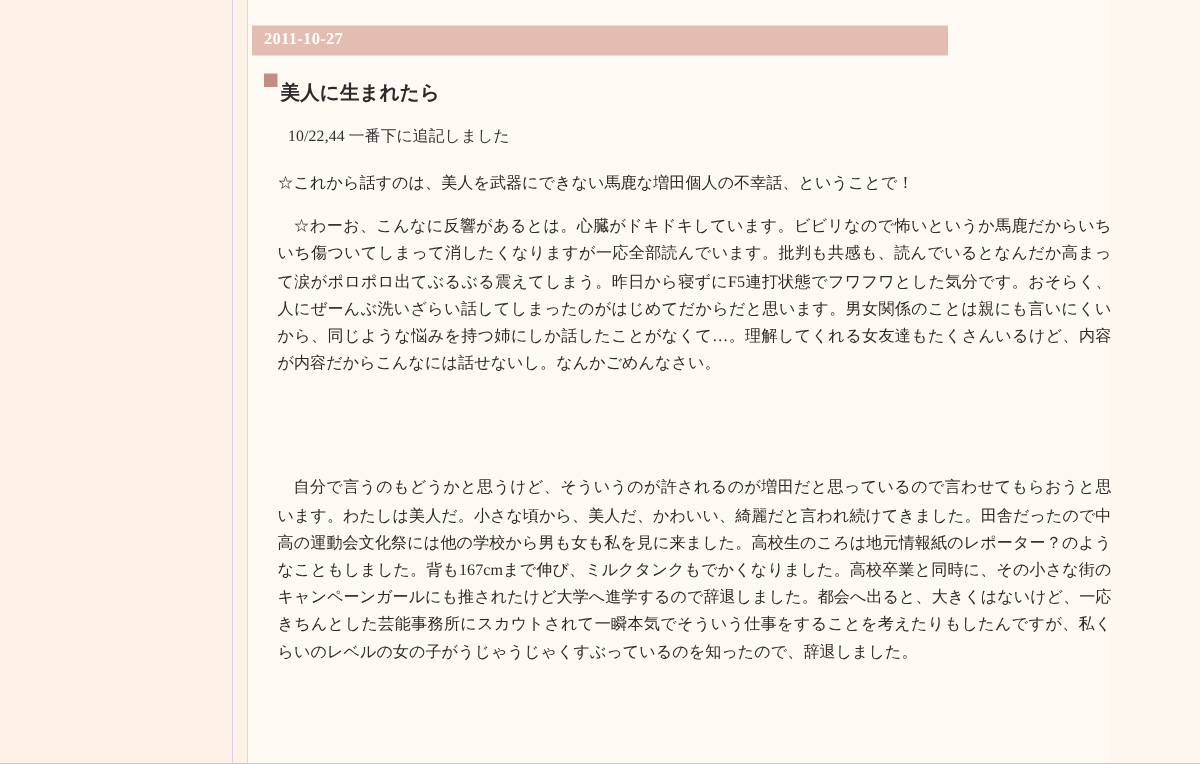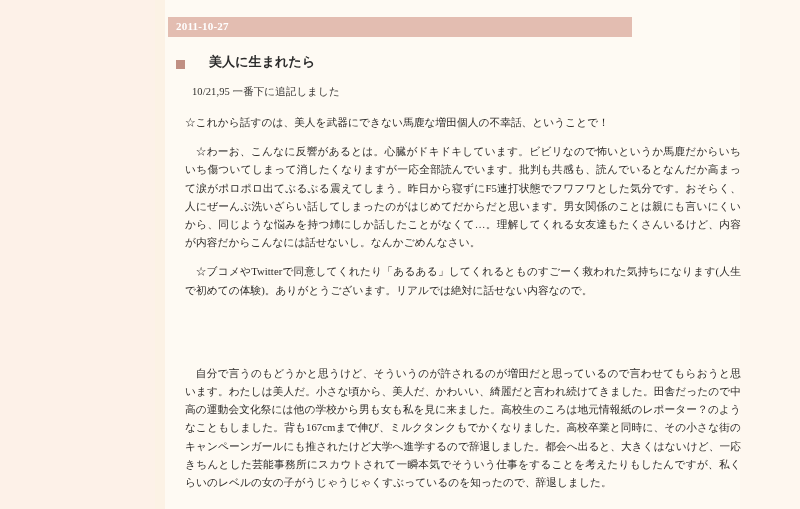--- a/index.html
+++ b/index.html
@@ -60,22 +60,22 @@
   
   .entry {
     position: absolute;
     left: 176px;
     top: 44px;
     width: 566px;
   }
 
   .entry-title-row {
     display: flex;
-    align-items: center;
-    gap: 24px;
+    align-items: flex-start;
+    gap: 2px;
   }
   .title-bullet {
     display: inline-block;
     width: 9px;
     height: 9px;
     background: #c08f82;
     margin-top: 5px;
     flex: 0 0 auto;
   }
   .entry-title {
@@ -131,27 +131,26 @@
     <span class="date-text">2011-10-27</span>
   </div>
 
   <article class="entry">
 
     <header class="entry-title-row">
       <span class="title-bullet"></span>
       <h1 class="entry-title">美人に生まれたら</h1>
     </header>
 
-    <div class="entry-subtitle">10/21,95 一番下に追記しました</div>
+    <div class="entry-subtitle">10/22,44 一番下に追記しました</div>
 
     <div class="entry-body">
 
       <p class="noindent">☆これから話すのは、美人を武器にできない馬鹿な増田個人の不幸話、ということで！</p>
       <p class="indent">☆わーお、こんなに反響があるとは。心臓がドキドキしています。ビビリなので怖いというか馬鹿だからいちいち傷ついてしまって消したくなりますが一応全部読んでいます。批判も共感も、読んでいるとなんだか高まって涙がポロポロ出てぶるぶる震えてしまう。昨日から寝ずにF5連打状態でフワフワとした気分です。おそらく、人にぜーんぶ洗いざらい話してしまったのがはじめてだからだと思います。男女関係のことは親にも言いにくいから、同じような悩みを持つ姉にしか話したことがなくて…。理解してくれる女友達もたくさんいるけど、内容が内容だからこんなには話せないし。なんかごめんなさい。</p>
-      <p class="indent">☆ブコメやTwitterで同意してくれたり「あるある」してくれるとものすごーく救われた気持ちになります(人生で初めての体験)。ありがとうございます。リアルでは絶対に話せない内容なので。</p>
 
       <div class="section-gap"></div>
 
       <p class="indent">自分で言うのもどうかと思うけど、そういうのが許されるのが増田だと思っているので言わせてもらおうと思います。わたしは美人だ。小さな頃から、美人だ、かわいい、綺麗だと言われ続けてきました。田舎だったので中高の運動会文化祭には他の学校から男も女も私を見に来ました。高校生のころは地元情報紙のレポーター？のようなこともしました。背も167cmまで伸び、ミルクタンクもでかくなりました。高校卒業と同時に、その小さな街のキャンペーンガールにも推されたけど大学へ進学するので辞退しました。都会へ出ると、大きくはないけど、一応きちんとした芸能事務所にスカウトされて一瞬本気でそういう仕事をすることを考えたりもしたんですが、私くらいのレベルの女の子がうじゃうじゃくすぶっているのを知ったので、辞退しました。</p>
 
     </div>
   </article>
 
 </div>
 

